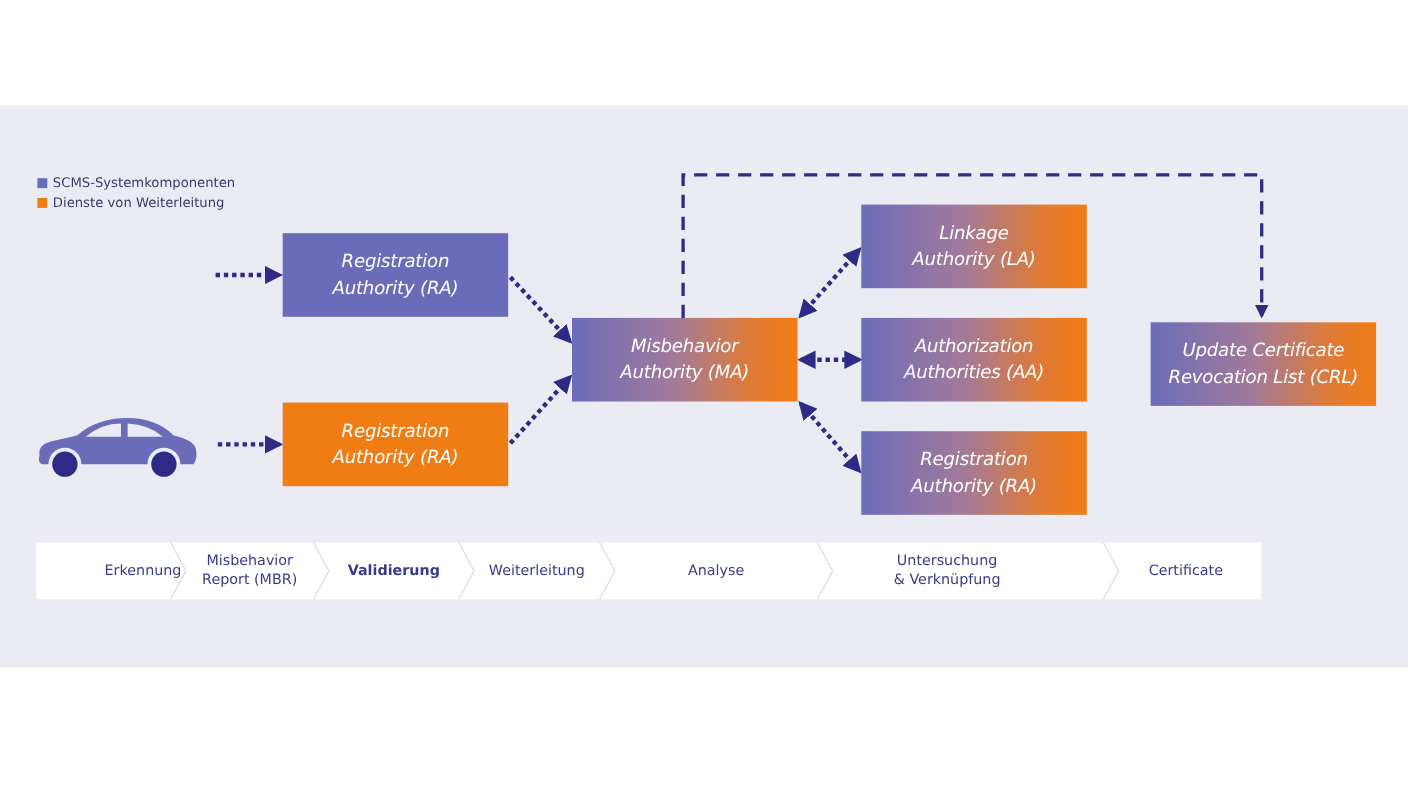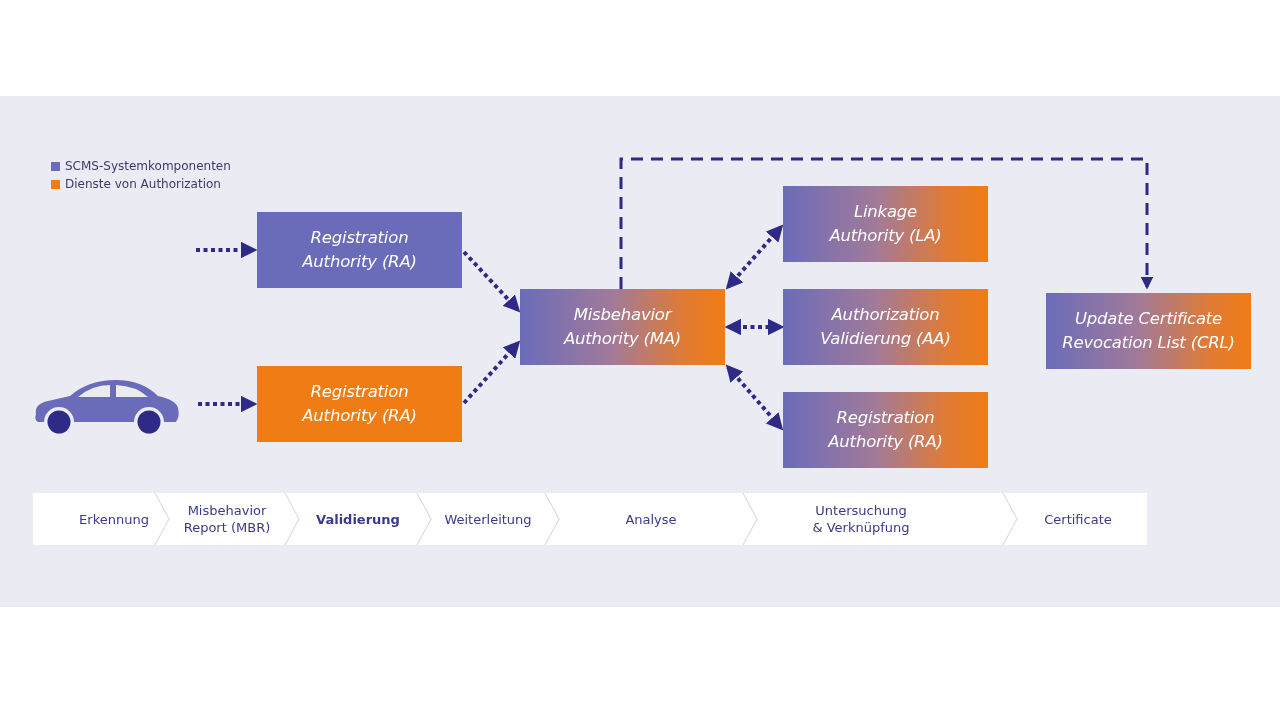--- a/index.html
+++ b/index.html
@@ -5,21 +5,21 @@
   html, body { margin: 0; padding: 0; }
   body {
     width: 1280px; height: 721px; background: #ffffff; position: relative; overflow: hidden;
     font-family: "DejaVu Sans", "Liberation Sans", sans-serif;
   }
   .panel {
     position: absolute; left: 0; top: 96px; width: 1280px; height: 511px;
     background: #ebebf4;
   }
   .legend { position: absolute; left: 34px; top: 157px; font-size: 12px; color: #3a3a6a; line-height: 18px; }
-  .legend-row { display: flex; align-items: center; gap: 5px; margin-left: 17px; }
+  .legend-row { display: flex; align-items: center; gap: 5px; }
   .legend-swatch { width: 9px; height: 9px; display: inline-block; }
   .node {
     position: absolute; display: flex; align-items: center; justify-content: center;
     text-align: center; color: #ffffff; font-size: 16.5px; line-height: 24px;
     white-space: pre-line; letter-spacing: -0.2px; font-style: italic;
   }
   .node.purple { background: #6b6cb9; }
   .node.orange { background: #f07c14; }
   .node.gradient { background: linear-gradient(90deg, #6b6cb9 0%, #a17a9a 45%, #e07b35 80%, #f07c14 100%); }
   svg.connectors { position: absolute; left: 0; top: 0; width: 1280px; height: 721px; pointer-events: none; }
@@ -35,21 +35,21 @@
 
 <div class="panel"></div>
 
 <div class="legend">
   <div class="legend-row">
     <span class="legend-swatch" style="background:#6b6cb9"></span>
     <span>SCMS-Systemkomponenten</span>
   </div>
   <div class="legend-row">
     <span class="legend-swatch" style="background:#f07c14"></span>
-    <span>Dienste von Authorization</span>
+    <span>Dienste von Weiterleitung</span>
   </div>
 </div>
 
 <svg class="connectors" viewBox="0 0 1280 721">
   <defs>
     <marker id="ah" viewBox="0 0 10 10" refX="8" refY="5" markerWidth="4.2" markerHeight="4.2" orient="auto-start-reverse">
       <path d="M0,0 L10,5 L0,10 z" fill="#2e2a86"></path>
     </marker>
   </defs>
   <g stroke="#2e2a86" stroke-width="4" fill="none">
@@ -87,21 +87,21 @@
 <div class="node gradient" style="left:520px;top:289px;width:205px;height:76px;">
   <span>Misbehavior
 Authority (MA)</span>
 </div>
 <div class="node gradient" style="left:783px;top:186px;width:205px;height:76px;">
   <span>Linkage
 Authority (LA)</span>
 </div>
 <div class="node gradient" style="left:783px;top:289px;width:205px;height:76px;">
   <span>Authorization
-Validierung (AA)</span>
+Authorities (AA)</span>
 </div>
 <div class="node gradient" style="left:783px;top:392px;width:205px;height:76px;">
   <span>Registration
 Authority (RA)</span>
 </div>
 <div class="node gradient" style="left:1046px;top:293px;width:205px;height:76px;">
   <span>Update Certificate
 Revocation List (CRL)</span>
 </div>
 
@@ -110,21 +110,21 @@
     <rect x="0" y="0" width="1114" height="52" fill="#ffffff"></rect>
     <g stroke="#dcdce6" stroke-width="1.2" fill="none">
       <polyline points="122,0 136,26 122,52"></polyline>
       <polyline points="252,0 266,26 252,52"></polyline>
       <polyline points="384,0 398,26 384,52"></polyline>
       <polyline points="512,0 526,26 512,52"></polyline>
       <polyline points="710,0 724,26 710,52"></polyline>
       <polyline points="970,0 984,26 970,52"></polyline>
     </g>
   </svg>
-  <div class="step" style="left:16px;width:130px;"><span>Erkennung</span></div>
+  <div class="step" style="left:0;width:130px;padding-left:32px;"><span>Erkennung</span></div>
   <div class="step" style="left:128px;width:132px;"><span>Misbehavior
 Report (MBR)</span></div>
   <div class="step" style="left:258px;width:134px;font-weight:bold;"><span>Validierung</span></div>
   <div class="step" style="left:518px;width:200px;"><span>Analyse</span></div>
   <div class="step" style="left:390px;width:130px;"><span>Weiterleitung</span></div>
   <div class="step" style="left:697px;width:262px;"><span>Untersuchung
 &amp; Verknüpfung</span></div>
   <div class="step" style="left:976px;width:138px;"><span>Certificate</span></div>
 </div>
 

